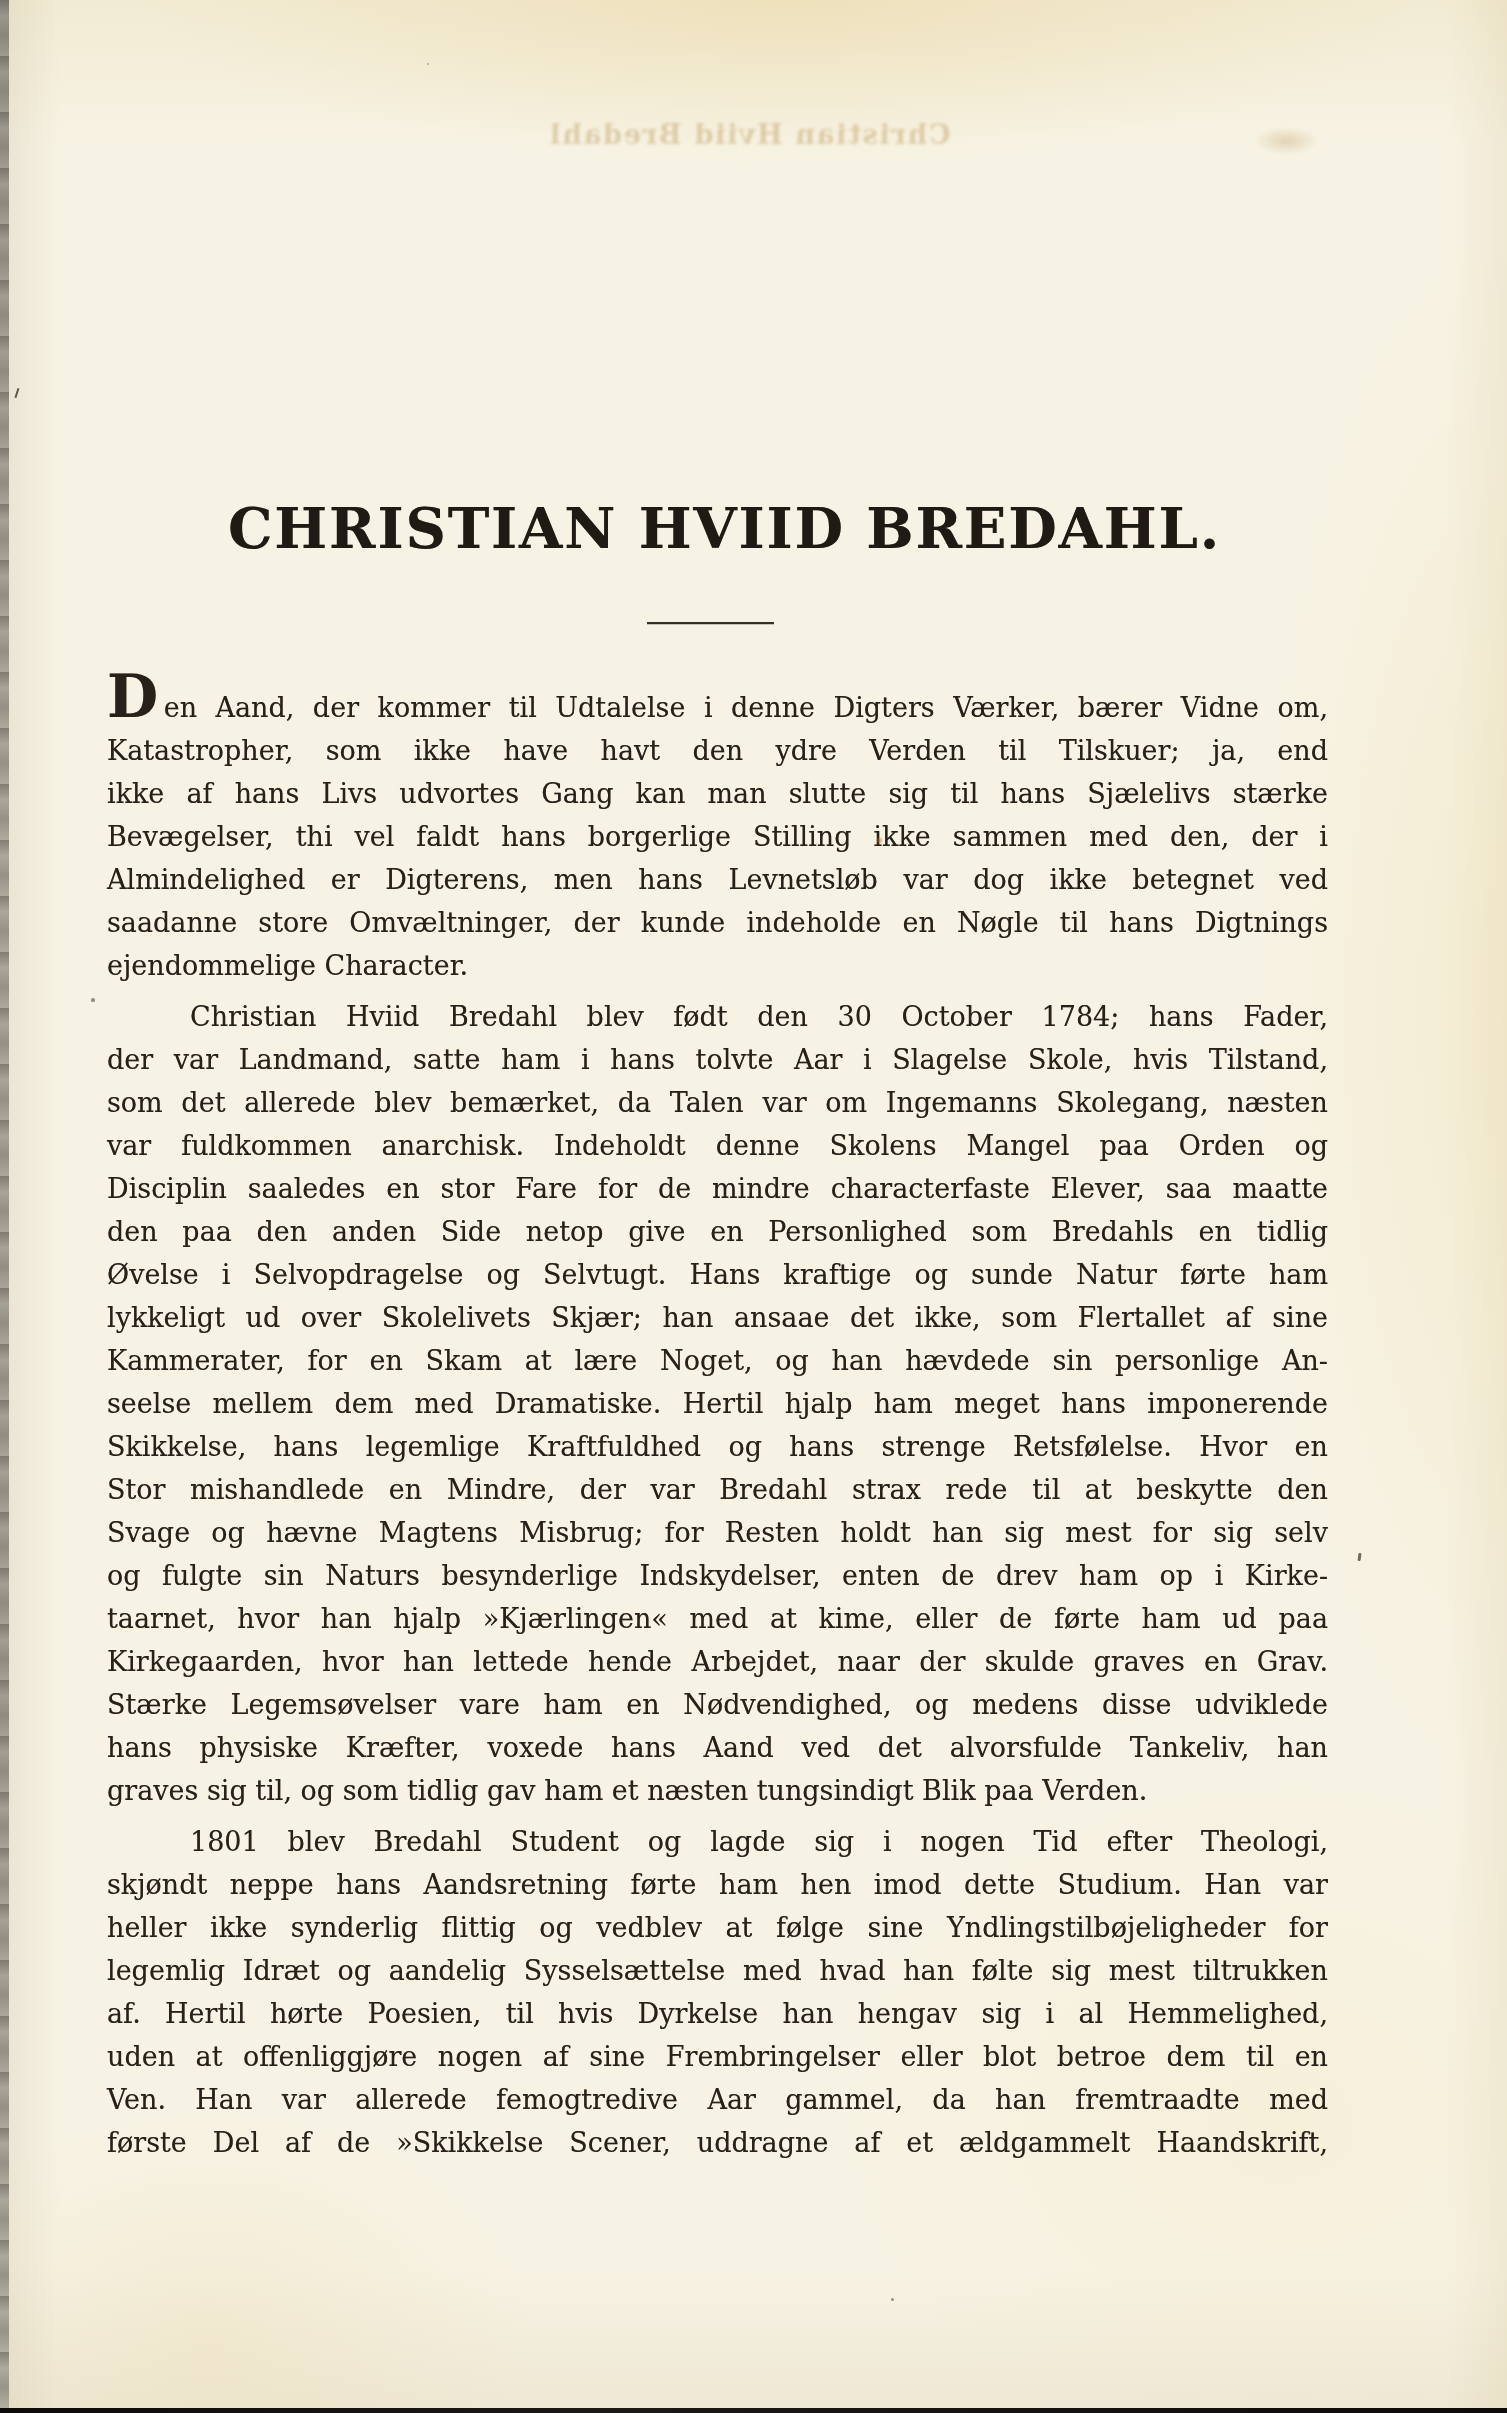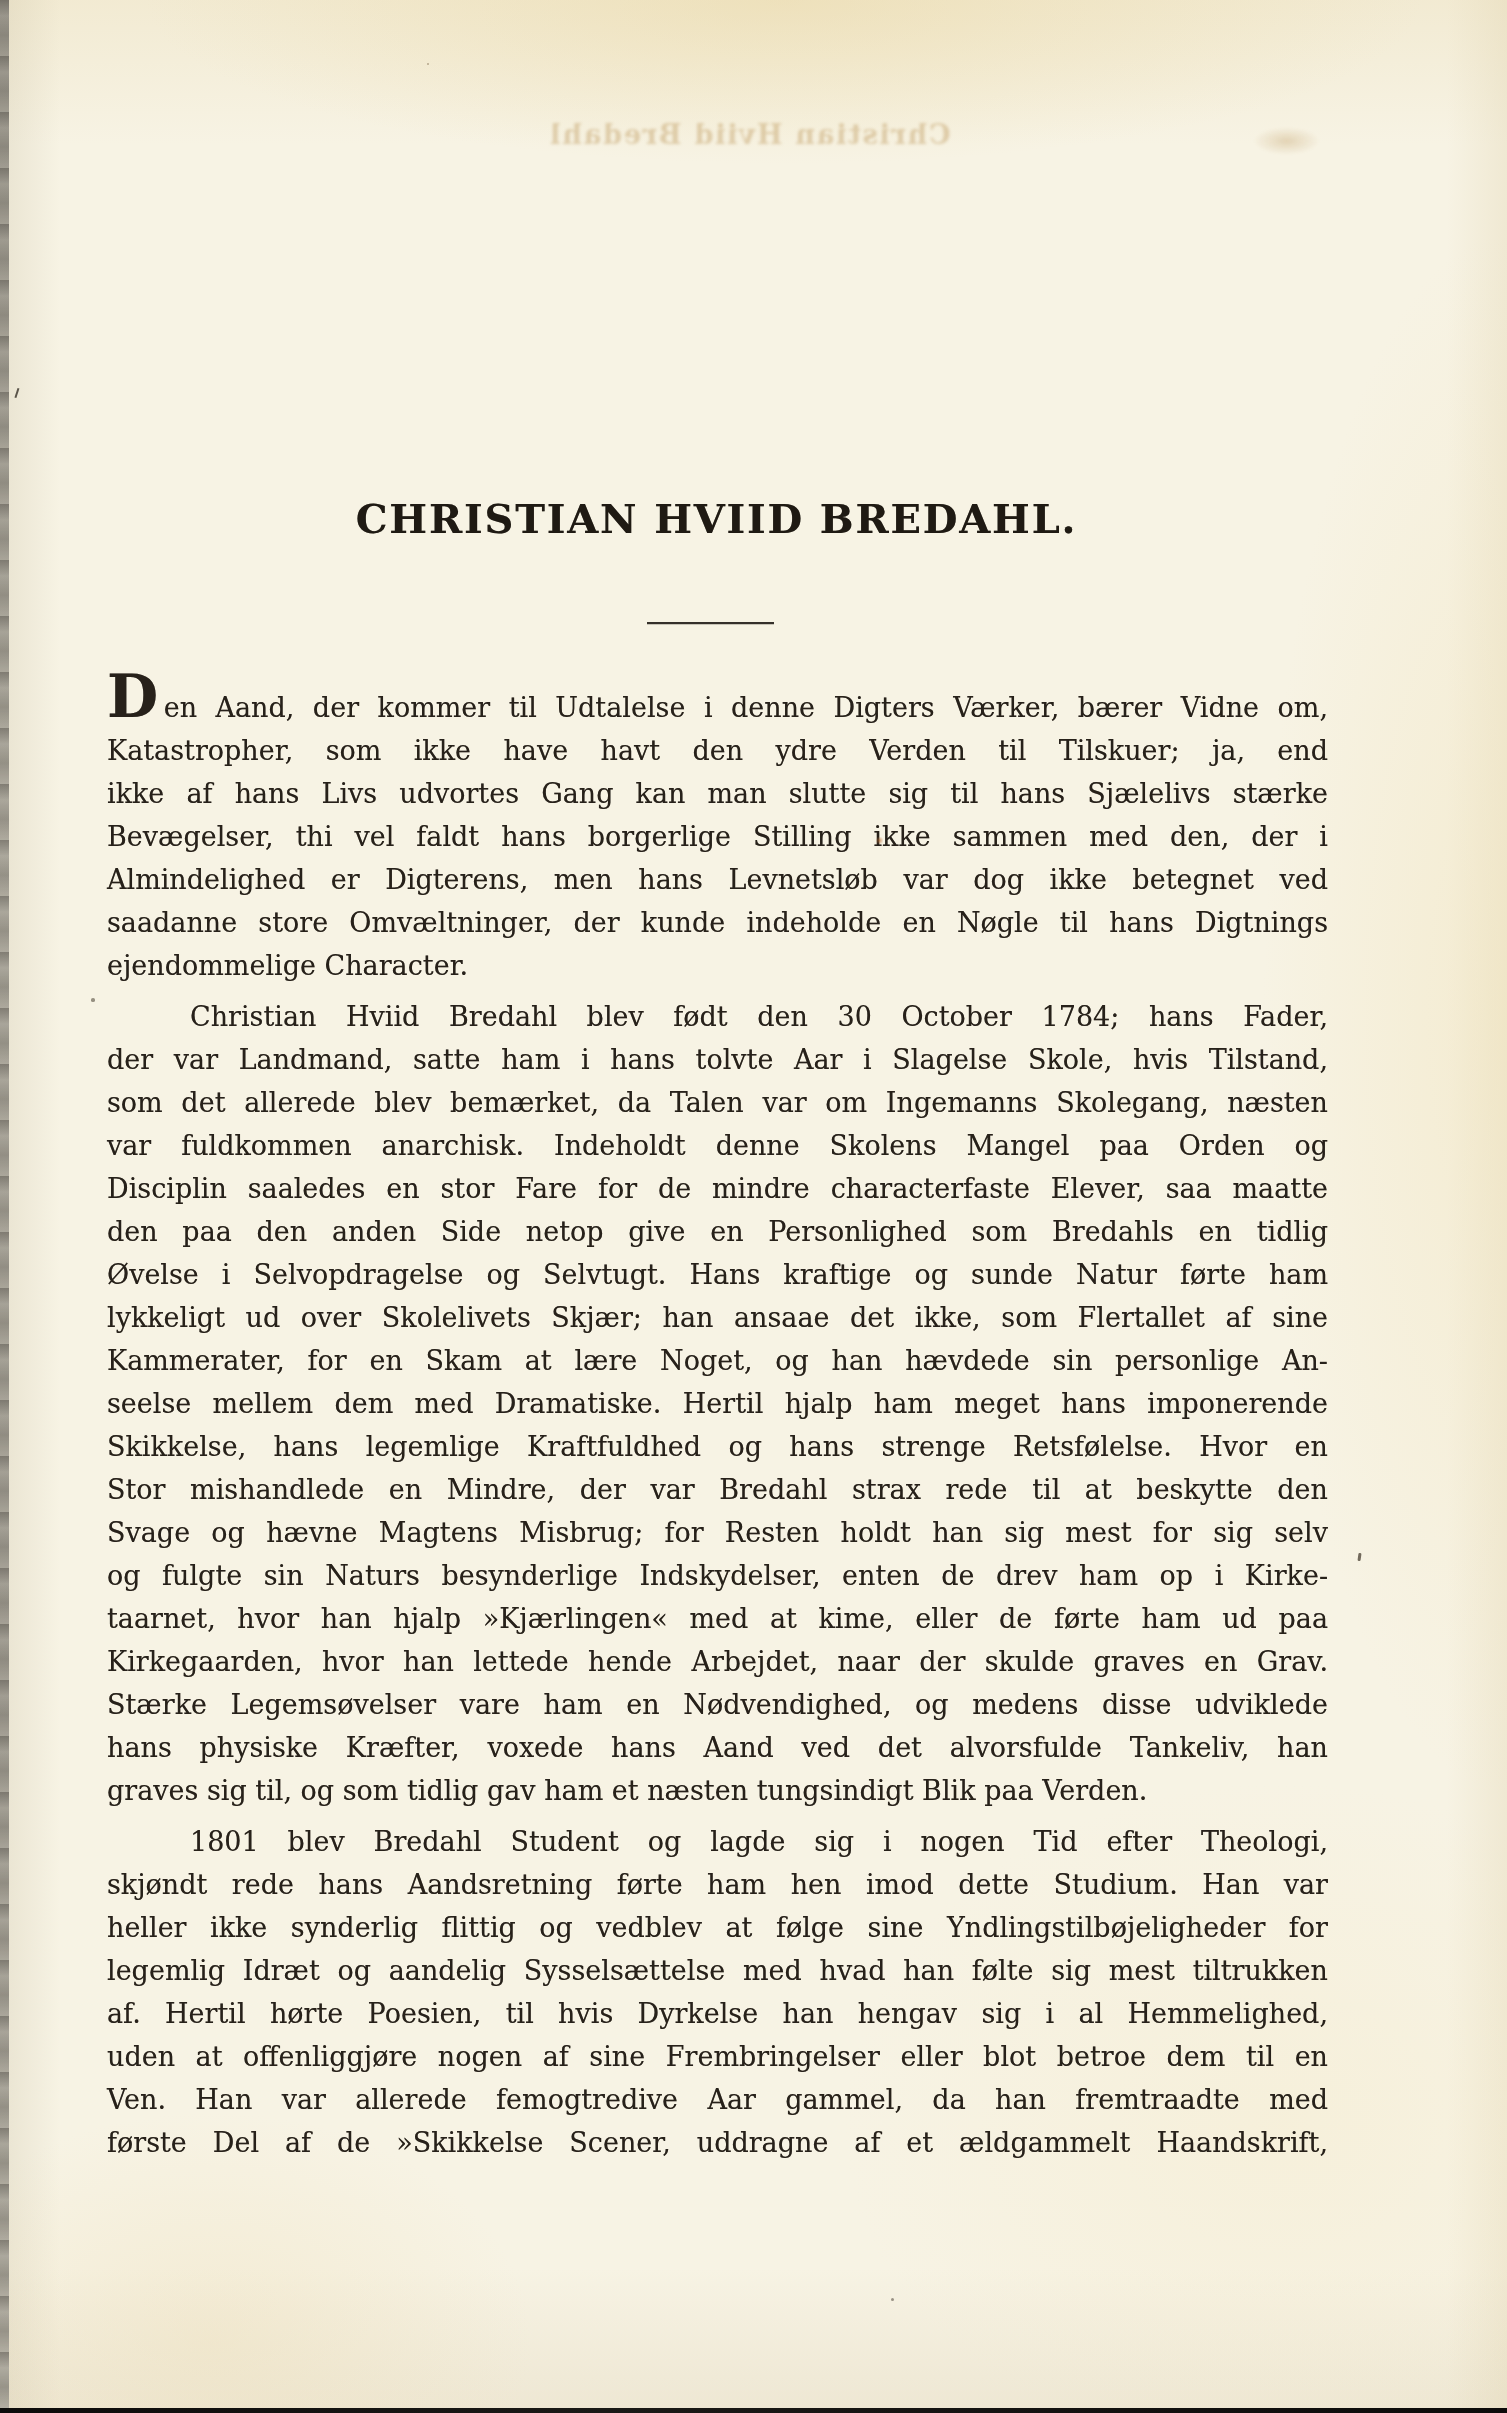--- a/index.html
+++ b/index.html
@@ -45,23 +45,23 @@
     letter-spacing:1.8px;
     user-select:none;
   }
   .ghost-smudge{
     position:absolute;top:127px;left:1253px;width:67px;height:28px;
     background:radial-gradient(ellipse at center, rgba(170,122,48,0.26), rgba(170,122,48,0) 70%);
     filter:blur(1.2px);
   }
 
   .title{
-    position:absolute;top:495px;left:98px;width:1237px;
+    position:absolute;top:495px;left:106px;width:1237px;
     text-align:center;
-    font-size:40px;font-weight:bold;
+    font-size:56px;font-weight:bold;
     letter-spacing:1.8px;
     color:#1f1a13;
     text-shadow:0 0 0.6px rgba(31,26,19,0.55);
     white-space:nowrap;
   }
   .title-rule{
     position:absolute;top:622px;left:647px;width:127px;height:2.4px;
     background:#35302a;
     box-shadow:0 0.6px 0 rgba(53,48,42,0.4);
   }
@@ -135,21 +135,21 @@
         <div class="line">Svage og hævne Magtens Misbrug; for Resten holdt han sig mest for sig selv</div>
         <div class="line">og fulgte sin Naturs besynderlige Indskydelser, enten de drev ham op i Kirke-</div>
         <div class="line">taarnet, hvor han hjalp »Kjærlingen« med at kime, eller de førte ham ud paa</div>
         <div class="line">Kirkegaarden, hvor han lettede hende Arbejdet, naar der skulde graves en Grav.</div>
         <div class="line">Stærke Legemsøvelser vare ham en Nødvendighed, og medens disse udviklede</div>
         <div class="line">hans physiske Kræfter, voxede hans Aand ved det alvorsfulde Tankeliv, han</div>
         <div class="line last">graves sig til, og som tidlig gav ham et næsten tungsindigt Blik paa Verden.</div>
       </div>
       <div class="para">
         <div class="line indent">1801 blev Bredahl Student og lagde sig i nogen Tid efter Theologi,</div>
-        <div class="line">skjøndt rede hans Aandsretning førte ham hen imod dette Studium. Han var</div>
+        <div class="line">skjøndt neppe hans Aandsretning førte ham hen imod dette Studium. Han var</div>
         <div class="line">heller ikke synderlig flittig og vedblev at følge sine Yndlingstilbøjeligheder for</div>
         <div class="line">legemlig Idræt og aandelig Sysselsættelse med hvad han følte sig mest tiltrukken</div>
         <div class="line">af. Hertil hørte Poesien, til hvis Dyrkelse han hengav sig i al Hemmelighed,</div>
         <div class="line">uden at offenliggjøre nogen af sine Frembringelser eller blot betroe dem til en</div>
         <div class="line">Ven. Han var allerede femogtredive Aar gammel, da han fremtraadte med</div>
         <div class="line">første Del af de »Skikkelse Scener, uddragne af et ældgammelt Haandskrift,</div>
       </div>
     </div>
 
   <div>

